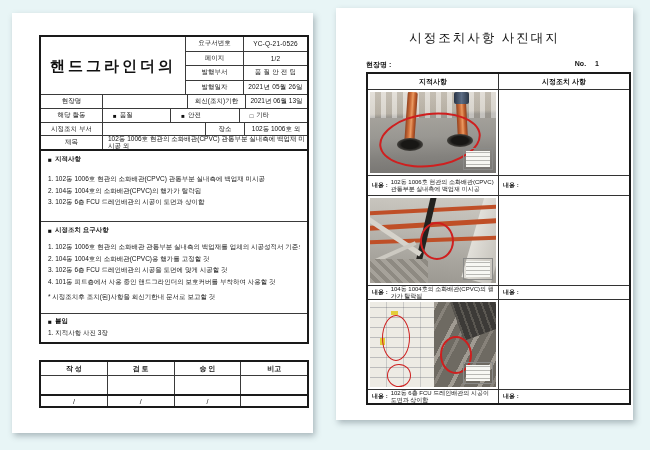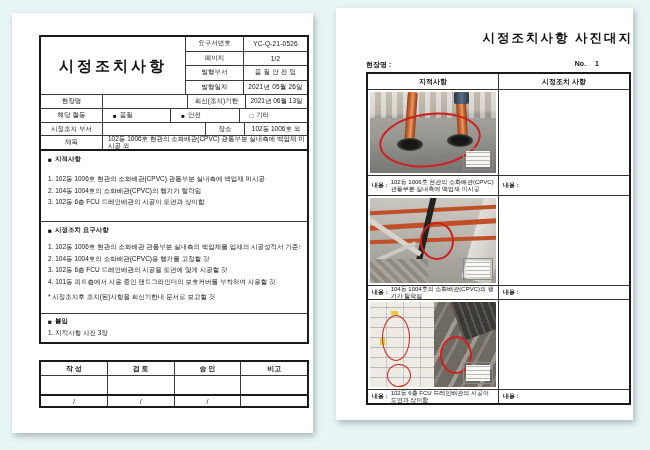--- a/index.html
+++ b/index.html
@@ -40,21 +40,21 @@
   .attach-item{margin-top:3px;}
   .approval{position:absolute;left:27px;top:347px;width:270px;border:2px solid #1a1a1a;background:#fff;}
   .ap-row{display:flex;}
   .ap-cell{flex:1;border-right:1px solid #3a3a3a;display:flex;align-items:center;justify-content:center;font-size:7px;overflow:hidden;}
   .ap-cell.last{border-right:none;}
   .ap-head{height:13px;font-weight:bold;}
   .ap-blank{height:19px;border-top:1px solid #3a3a3a;}
   .ap-slash{height:12px;border-top:2px solid #1a1a1a;}
 
   
-  .rp-title{margin-top:22px;text-align:right;font-size:12.5px;font-weight:bold;letter-spacing:2px;}
+  .rp-title{margin-top:22px;text-align:center;font-size:12.5px;font-weight:normal;letter-spacing:2px;}
   .rp-sub{position:absolute;left:30px;right:34px;top:52px;display:flex;justify-content:space-between;font-size:7px;font-weight:bold;}
   .rp-no{display:flex;gap:9px;}
   .photo-table{position:absolute;left:30px;top:64px;width:265px;border:2px solid #1a1a1a;background:#fff;}
   .pt-row{display:flex;border-top:1px solid #333;}
   .pt-row.first{border-top:none;}
   .ptl{width:131px;border-right:1px solid #333;overflow:hidden;}
   .ptr{flex:1;overflow:hidden;}
   .pt-head{height:15px;}
   .pt-head .ptl,.pt-head .ptr{display:flex;align-items:center;justify-content:center;font-size:7px;font-weight:bold;}
   .hp1{height:86px}.hc1{height:20px}.hp2{height:90px}.hc2{height:14px}.hp3{height:90px}.hc3{height:14px}
@@ -101,21 +101,21 @@
   .ph3 .tray{position:absolute;right:-6px;top:-8px;width:46px;height:40px;background-color:#3c3a37;background-image:repeating-linear-gradient(90deg,#5a5751 0 2px,transparent 2px 7px);transform:rotate(-20deg);}
   .ph3 .pring{left:70px;top:34px;width:32px;height:38px;}
 </style>
 </head>
 <body>
 
 <div id="left-page" class="page">
   <div class="doc-table">
 
     <div class="dt-row first h57">
-      <div class="cell title-cell">시정조치사항</div>
+      <div class="cell title-cell">핸드그라인더의</div>
       <div class="meta-col">
         <div class="meta-row first">
           <div class="meta-label">요구서번호</div>
           <div class="meta-value">YC-Q-21-0526</div>
         </div>
         <div class="meta-row">
           <div class="meta-label">페이지</div>
           <div class="meta-value">1/2</div>
         </div>
         <div class="meta-row">

